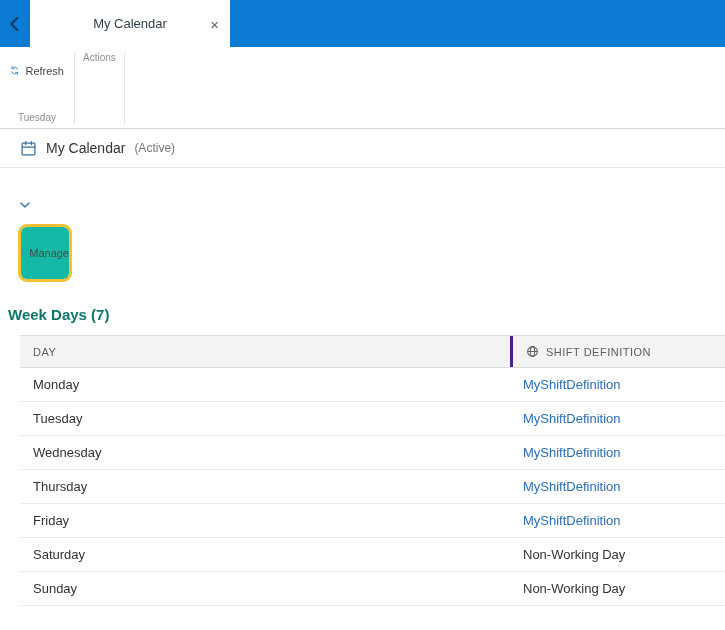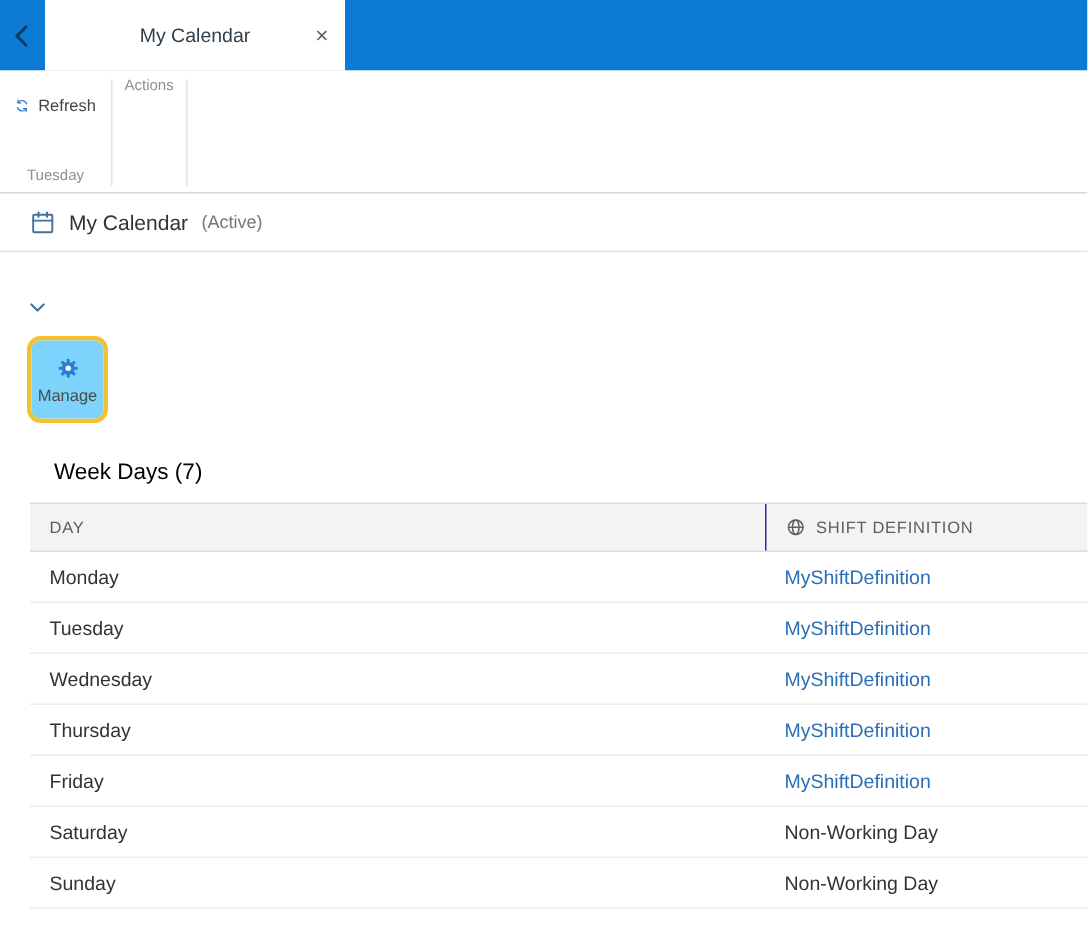--- a/index.html
+++ b/index.html
@@ -29,29 +29,29 @@
   .record-header svg { width:17px; height:17px; }
   .record-title { font-size:14px; color:#333; }
   .record-status { font-size:12px; color:#767676; }
   
   .section-header { margin-top:30px; padding-left:18px; display:flex; align-items:center; gap:9px; cursor:pointer; }
   .section-header svg { width:14px; height:14px; }
   .section-title { font-size:13px; color:#848484; letter-spacing:1px; }
   
   .manage-wrap { margin:12px 0 0 18px; display:inline-block; }
   .highlight-ring { border:3px solid #f2c233; border-radius:9px; display:inline-block; background:#fff; }
-  .manage-btn { width:48px; height:52px; border:none; background:#7dd3fc; border-radius:6px; display:flex; flex-direction:column; align-items:center; justify-content:center; gap:4px; cursor:pointer; font-family:inherit; }
+  .manage-btn { width:48px; height:52px; border:none; background:#14b8a6; border-radius:6px; display:flex; flex-direction:row; align-items:center; justify-content:center; gap:4px; cursor:pointer; font-family:inherit; }
   .manage-btn svg { width:17px; height:17px; }
   .manage-label { font-size:11px; color:#4a4a4a; }
   
-  .weekdays-title { margin:24px 0 0 36px; font-size:15px; font-weight:400; color:#000000; }
+  .weekdays-title { margin:24px 0 0 8px; font-size:15px; font-weight:700; color:#0f766e; }
   .grid { margin-top:12px; margin-left:20px; width:705px; }
   .thead { display:grid; grid-template-columns:490px 1fr; height:33px; background:#f3f3f3; border-top:1px solid #dcdcdc; border-bottom:1px solid #dcdcdc; }
   .th { font-size:11px; color:#5d5d5d; letter-spacing:.5px; padding-left:13px; display:flex; align-items:center; gap:7px; height:100%; cursor:pointer; }
-  .th.col2 { border-left:1px solid #4c1d95; }
+  .th.col2 { border-left:3px solid #4c1d95; }
   .th svg { width:13px; height:13px; }
   .trow { display:grid; grid-template-columns:490px 1fr; height:34px; border-bottom:1px solid #ececec; align-items:center; font-size:13px; color:#333; }
   .td { padding-left:13px; }
   .td.link { color:#2a6db8; cursor:pointer; }
 </style>
 </head>
 <body>
 
 
 

